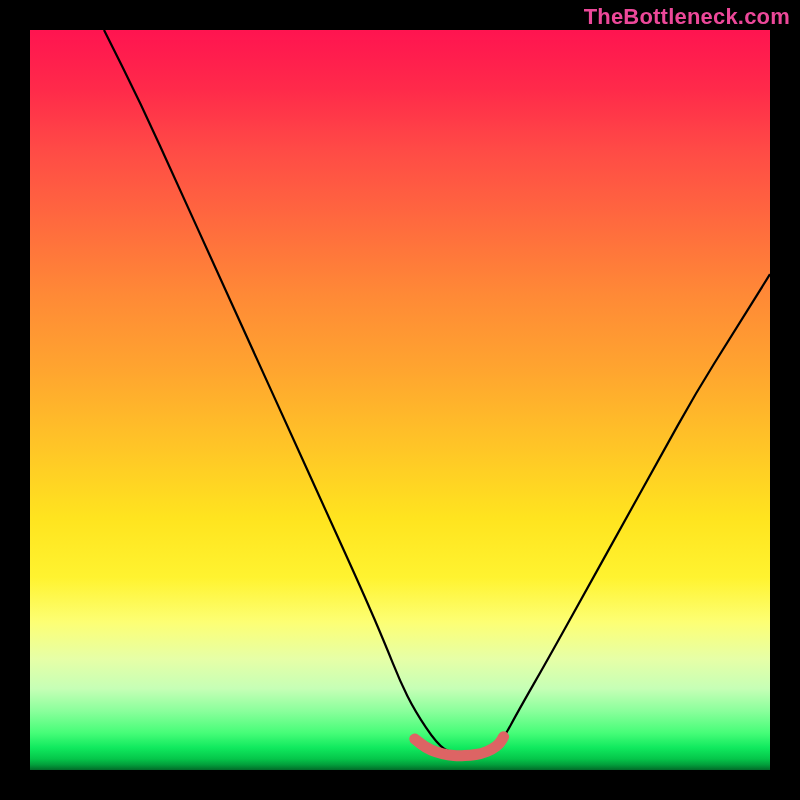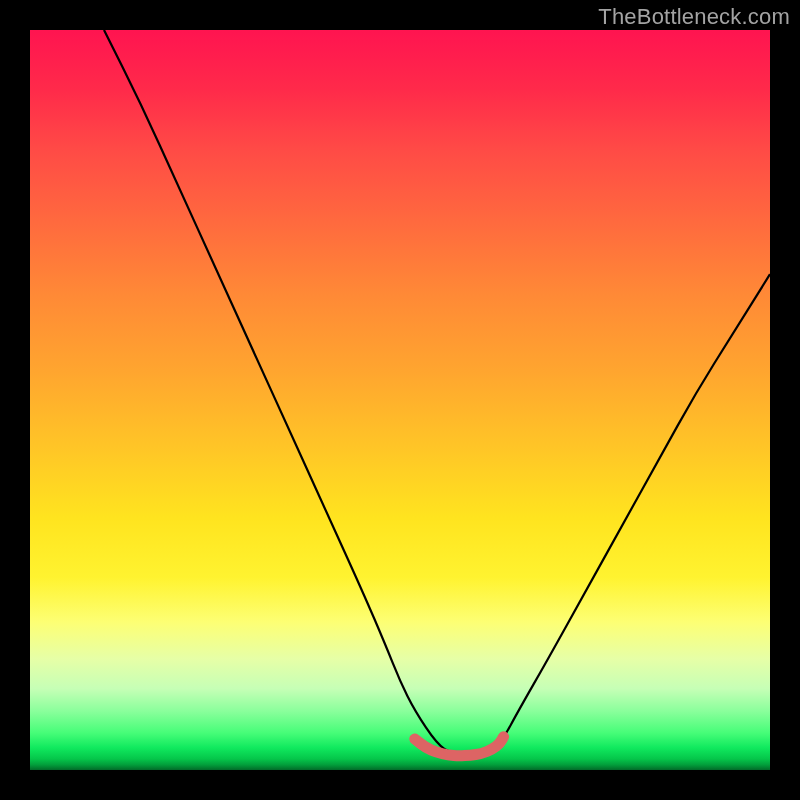--- a/index.html
+++ b/index.html
@@ -49,23 +49,23 @@
     position: absolute;
     left: 0;
     top: 0;
     width: 740px;
     height: 740px;
   }
   .watermark {
     position: absolute;
     top: 4px;
     right: 10px;
-    color: #a3a3a3;
+    color: #ec4899;
     font-size: 22px;
-    font-weight: 400;
+    font-weight: 700;
     letter-spacing: 0.2px;
     user-select: none;
   }
 </style>
 </head>
 <body>
 
 <div class="frame">
   <div class="watermark">TheBottleneck.com</div>
 

